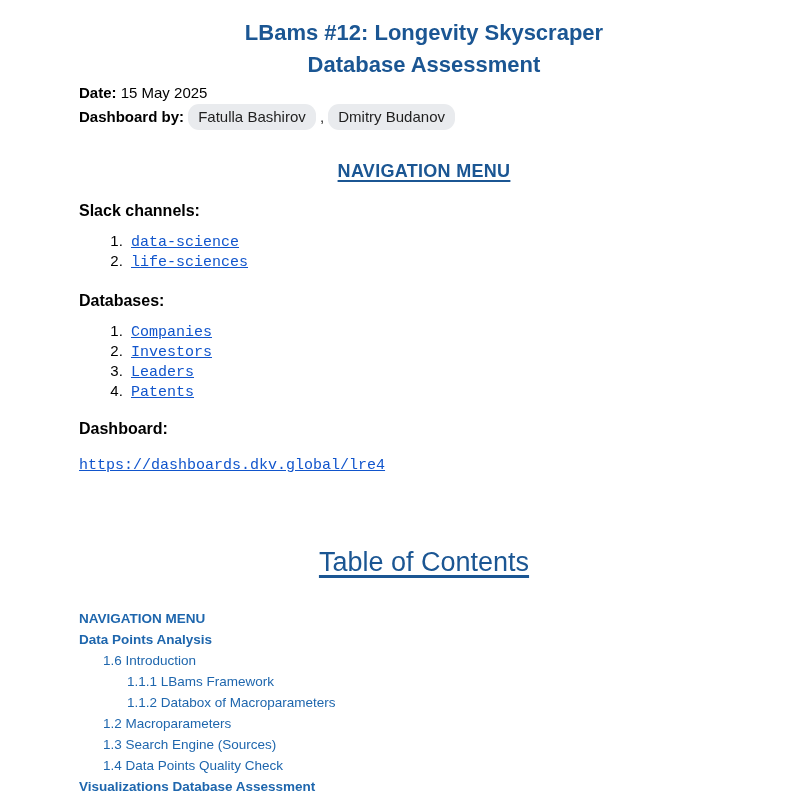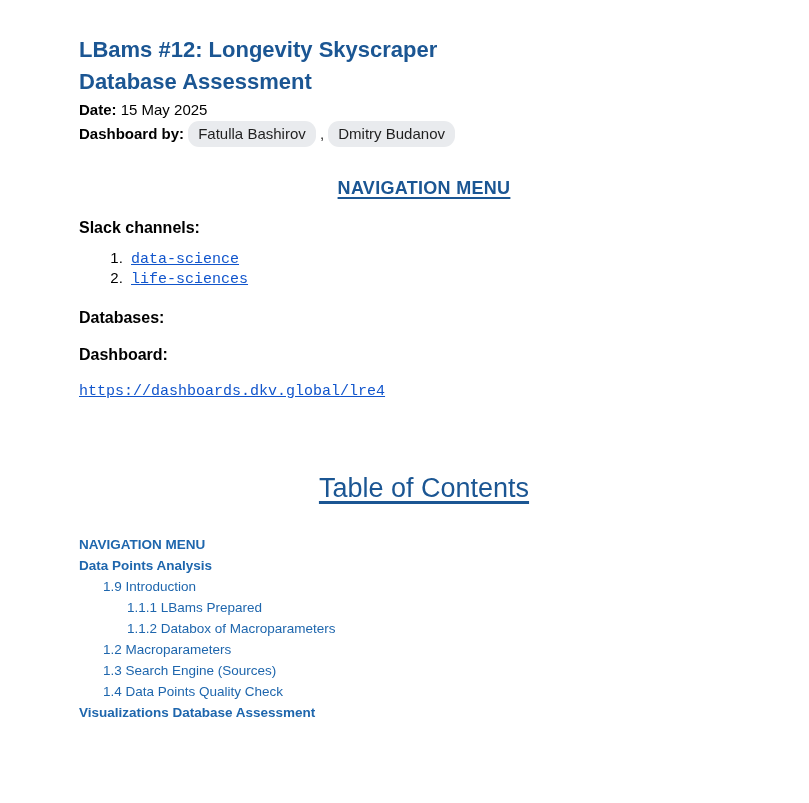--- a/index.html
+++ b/index.html
@@ -15,22 +15,22 @@
     width: 809px;
     height: 803px;
     overflow: hidden;
     background: #ffffff;
     font-family: "Liberation Sans", sans-serif;
     color: var(--body_black);
   }
   .page { padding: 0 40px 0 79px; }
 
   .doc-title {
-    margin-top: 34px;
-    text-align: left;
+    margin-top: 17px;
+    text-align: center;
     font-size: 22px;
     line-height: 32px;
     font-weight: bold;
     color: var(--heading_blue);
   }
 
   .meta { font-size: 15px; line-height: 23px; }
   .meta-line { margin: 0; }
   .meta-label { font-weight: bold; }
   .chip {
@@ -127,33 +127,39 @@
 
   <div class="center-heading">NAVIGATION MENU</div>
 
   <div class="sec-heading">Slack channels:</div>
   <ol class="link-list">
     <li><a class="doc-link">data-science</a></li>
     <li><a class="doc-link">life-sciences</a></li>
   </ol>
 
   <div class="sec-heading db">Databases:</div>
+  <ol class="link-list">
+    <li><a class="doc-link">Companies</a></li>
+    <li><a class="doc-link">Investors</a></li>
+    <li><a class="doc-link">Leaders</a></li>
+    <li><a class="doc-link">Patents</a></li>
+  </ol>
 
   <div class="sec-heading dash">Dashboard:</div>
   <div class="url-line">
     <a class="doc-link">https://dashboards.dkv.global/lre4</a>
   </div>
 
   <div class="toc-heading">Table of Contents</div>
 
   <div class="toc">
     <div class="toc-row lvl0 b"><a>NAVIGATION MENU</a></div>
     <div class="toc-row lvl0 b"><a>Data Points Analysis</a></div>
-    <div class="toc-row lvl1"><a>1.9 Introduction</a></div>
-    <div class="toc-row lvl2"><a>1.1.1 LBams Prepared</a></div>
+    <div class="toc-row lvl1"><a>1.6 Introduction</a></div>
+    <div class="toc-row lvl2"><a>1.1.1 LBams Framework</a></div>
     <div class="toc-row lvl2"><a>1.1.2 Databox of Macroparameters</a></div>
     <div class="toc-row lvl1"><a>1.2 Macroparameters</a></div>
     <div class="toc-row lvl1"><a>1.3 Search Engine (Sources)</a></div>
     <div class="toc-row lvl1"><a>1.4 Data Points Quality Check</a></div>
     <div class="toc-row lvl0 b"><a>Visualizations Database Assessment</a></div>
 
   </div>
 
 </div>
 

